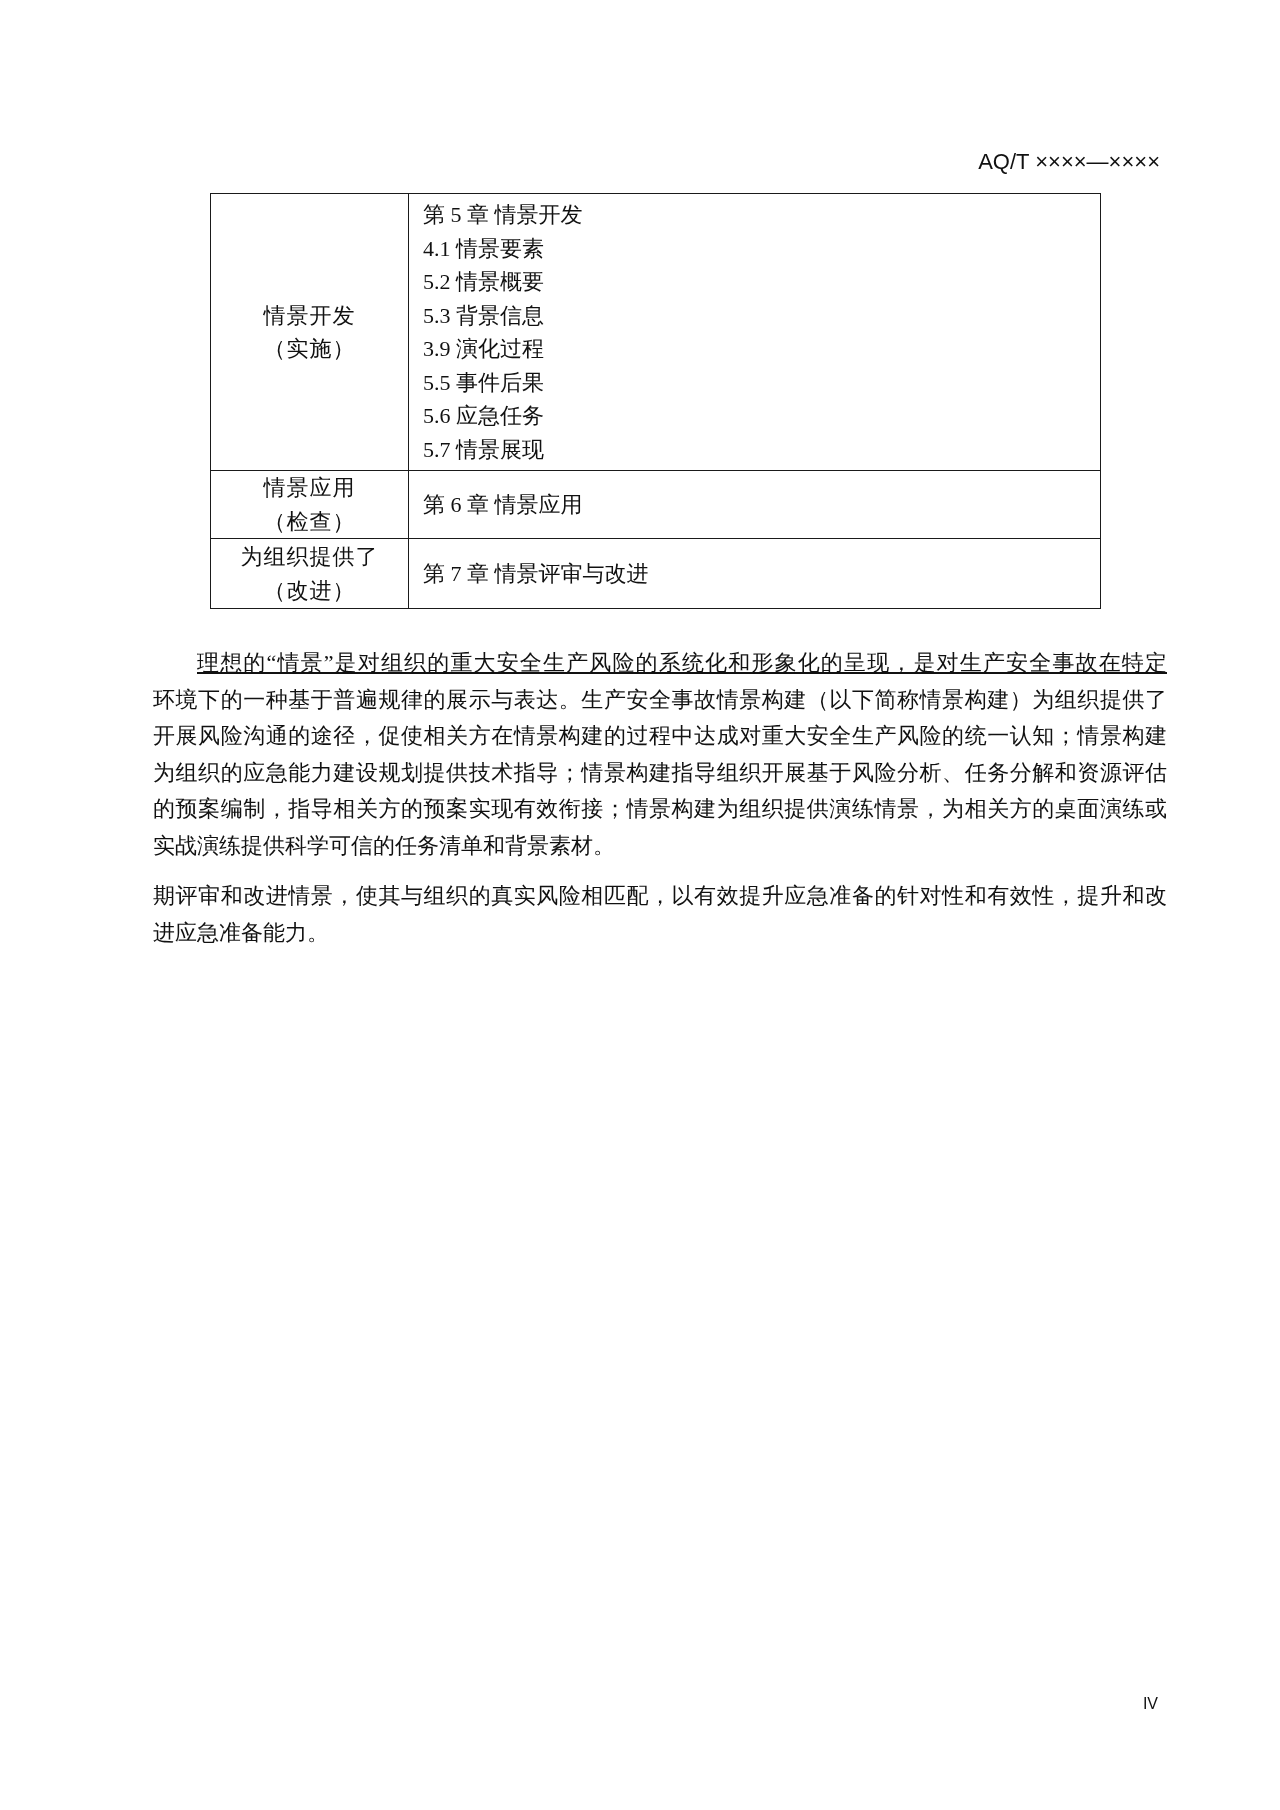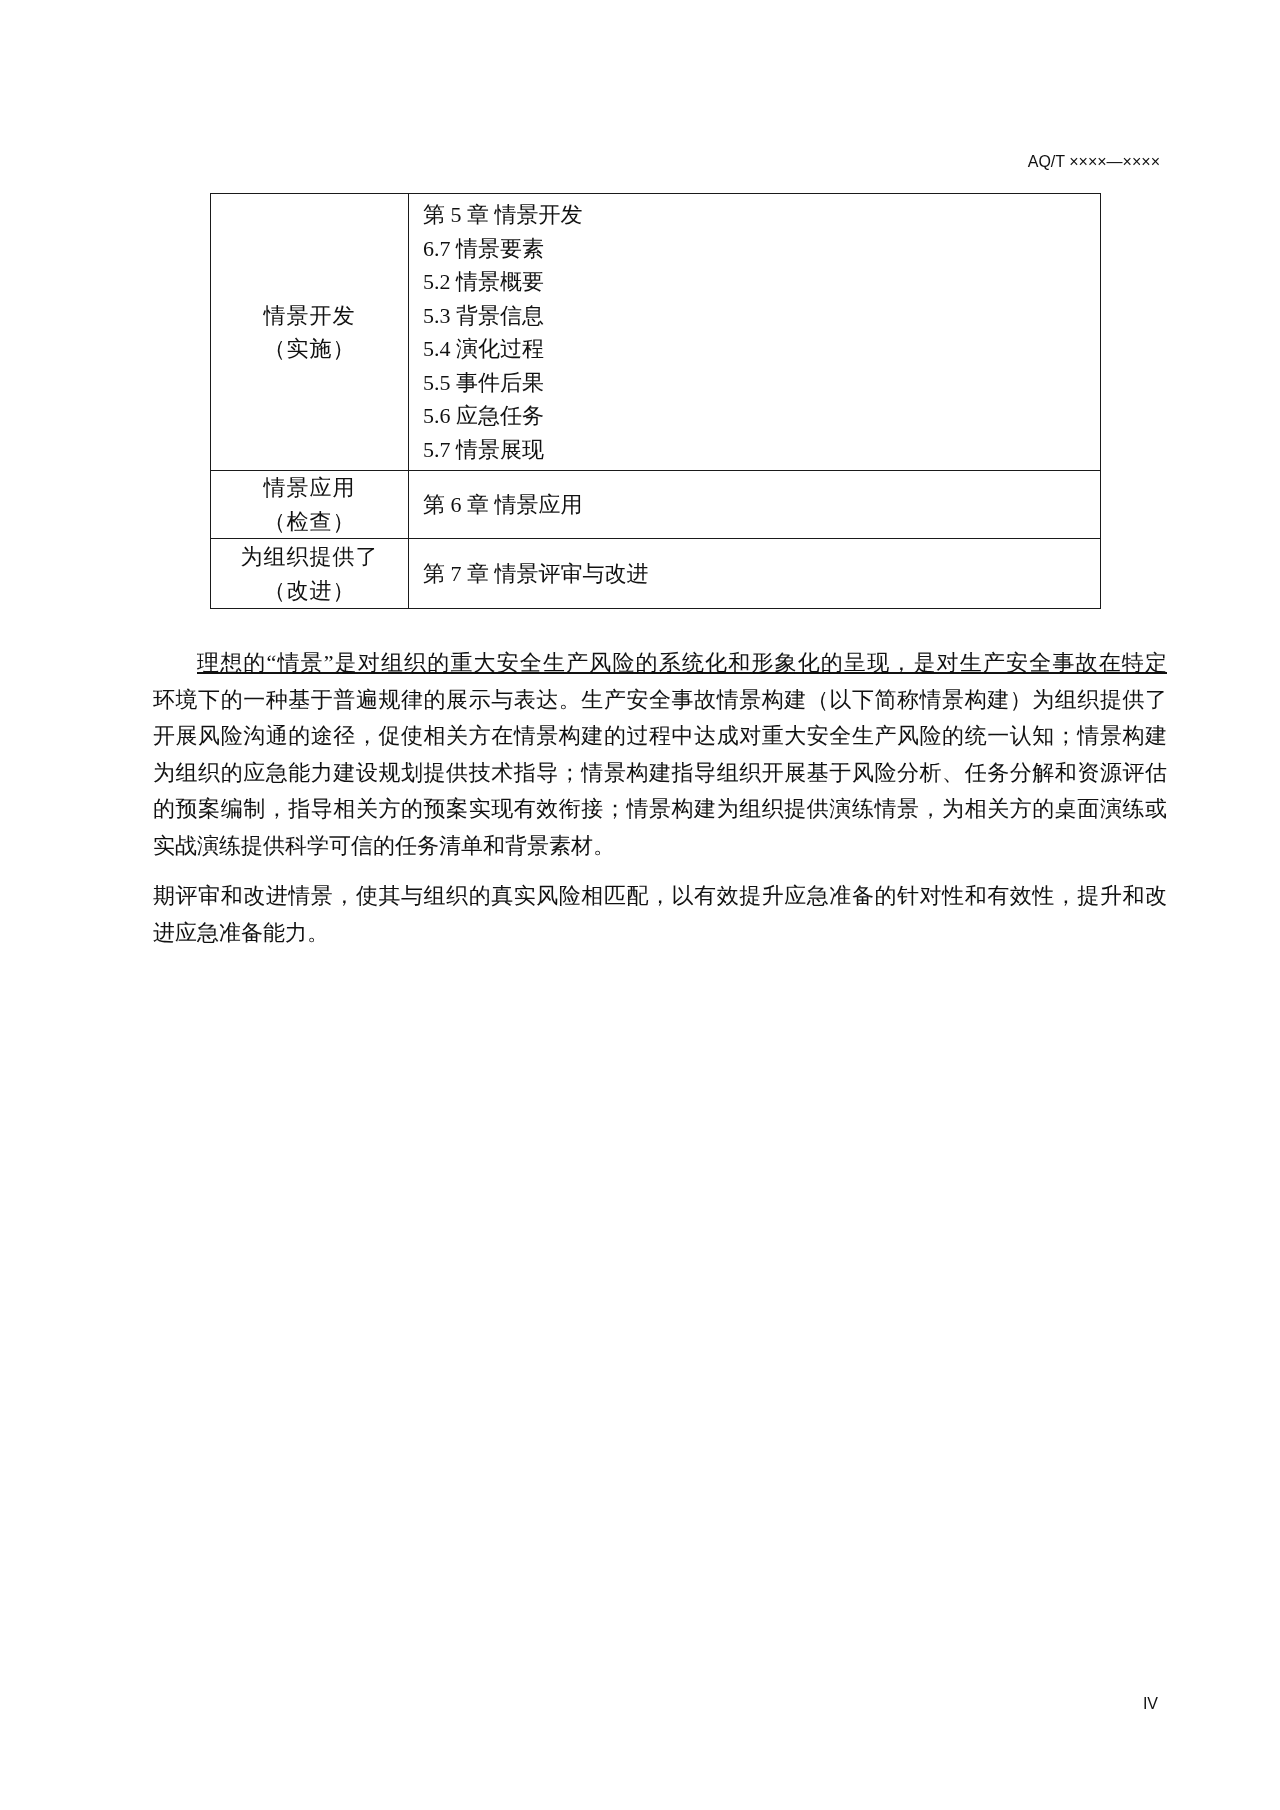--- a/index.html
+++ b/index.html
@@ -13,21 +13,21 @@
     font-family: "Liberation Serif", "DejaVu Serif", serif;
     overflow: hidden;
   }
 
   
   .doc-code {
     position: absolute;
     top: 149px;
     right: 120px;
     font-family: "Liberation Sans", "DejaVu Sans", sans-serif;
-    font-size: 16px;
+    font-size: 22px;
     line-height: 26px;
     color: #111;
     white-space: nowrap;
   }
 
   
   .toc-table {
     position: absolute;
     left: 210px;
     top: 193px;
@@ -102,24 +102,24 @@
       </colgroup>
     <tbody>
         <tr class="row-dev">
           <td class="stage-cell">
             <div class="stage-line">情景开发</div>
             <div class="stage-line">（实施）</div>
           </td>
           <td class="chapter-cell">
             <div class="chapter-lines">
               <div class="chapter-line">第 5 章  情景开发</div>
-              <div class="chapter-line">6.7  情景要素</div>
+              <div class="chapter-line">4.1  情景要素</div>
               <div class="chapter-line">5.2  情景概要</div>
               <div class="chapter-line">5.3  背景信息</div>
-              <div class="chapter-line">5.4  演化过程</div>
+              <div class="chapter-line">3.9  演化过程</div>
               <div class="chapter-line">5.5  事件后果</div>
               <div class="chapter-line">5.6  应急任务</div>
               <div class="chapter-line">5.7  情景展现</div>
             </div>
           </td>
         </tr>
         <tr class="row-apply">
           <td class="stage-cell">
             <div class="stage-line">情景应用</div>
             <div class="stage-line">（检查）</div>

